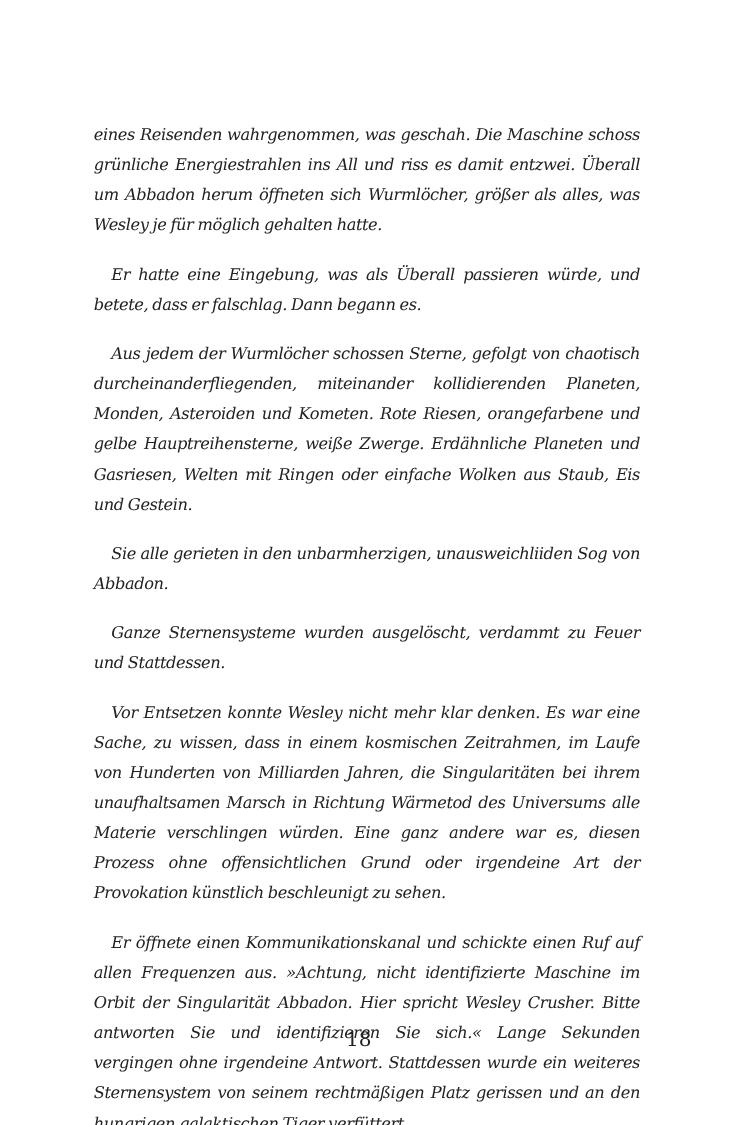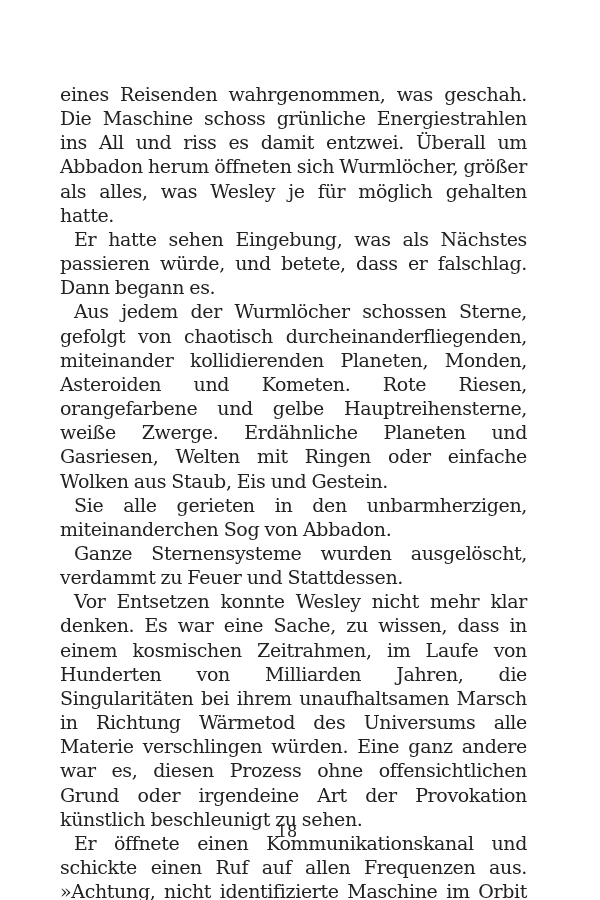--- a/index.html
+++ b/index.html
@@ -15,49 +15,50 @@
       font-family: "DejaVu Serif", "Liberation Serif", serif;
       color: #222222;
     }
     .page {
       position: absolute;
       left: 60px;
       top: 82px;
       width: 467px;
     }
     .para {
-      margin: 0;
-      font-size: 19px;
+      margin: 15px;
+      font-size: 13px;
       line-height: 24.15px;
       text-align: justify;
       text-indent: 14px;
       hyphens: manual;
       letter-spacing: -0.35px;
       word-spacing: -0.5px;
+      font-style: italic;
     }
     .para.first {
       text-indent: 0;
     }
     .page-number {
       position: absolute;
       left: 0;
       width: 574px;
       top: 822px;
       text-align: center;
       font-size: 16px;
       color: #222222;
       font-family: "DejaVu Serif", "Liberation Serif", serif;
     }
   </style>
 </head>
 <body>
 
 <div class="page">
   <p class="para first">eines Reisenden wahrgenommen, was geschah. Die Ma­schine schoss grünliche Energiestrahlen ins All und riss es damit entzwei. Überall um Abbadon herum öffneten sich Wurmlöcher, größer als alles, was Wesley je für möglich ge­halten hatte.</p>
-  <p class="para">Er hatte sehen Eingebung, was als Nächstes passieren würde, und betete, dass er falschlag. Dann begann es.</p>
+  <p class="para">Er hatte eine Eingebung, was als Überall passieren würde, und betete, dass er falschlag. Dann begann es.</p>
   <p class="para">Aus jedem der Wurmlöcher schossen Sterne, gefolgt von chaotisch durcheinanderfliegenden, miteinander kollidie­renden Planeten, Monden, Asteroiden und Kometen. Rote Riesen, orangefarbene und gelbe Hauptreihensterne, weiße Zwerge. Erdähnliche Planeten und Gasriesen, Welten mit Ringen oder einfache Wolken aus Staub, Eis und Gestein.</p>
-  <p class="para">Sie alle gerieten in den unbarmherzigen, miteinander­chen Sog von Abbadon.</p>
+  <p class="para">Sie alle gerieten in den unbarmherzigen, unausweichli­iden Sog von Abbadon.</p>
   <p class="para">Ganze Sternensysteme wurden ausgelöscht, verdammt zu Feuer und Stattdessen.</p>
   <p class="para">Vor Entsetzen konnte Wesley nicht mehr klar denken. Es war eine Sache, zu wissen, dass in einem kosmischen Zeitrahmen, im Laufe von Hunderten von Milliarden Jahren, die Singularitäten bei ihrem unaufhaltsamen Marsch in Richtung Wärmetod des Universums alle Materie verschlin­gen würden. Eine ganz andere war es, diesen Prozess ohne offensichtlichen Grund oder irgendeine Art der Provokation künstlich beschleunigt zu sehen.</p>
   <p class="para">Er öffnete einen Kommunikationskanal und schickte einen Ruf auf allen Frequenzen aus. »Achtung, nicht iden­tifizierte Maschine im Orbit der Singularität Abbadon. Hier spricht Wesley Crusher. Bitte antworten Sie und identifizie­ren Sie sich.« Lange Sekunden vergingen ohne irgendeine Antwort. Stattdessen wurde ein weiteres Sternensystem von seinem rechtmäßigen Platz gerissen und an den hungrigen galaktischen Tiger verfüttert.</p>
 </div>
 
 <div class="page-number">18</div>
 
 </body></html>

